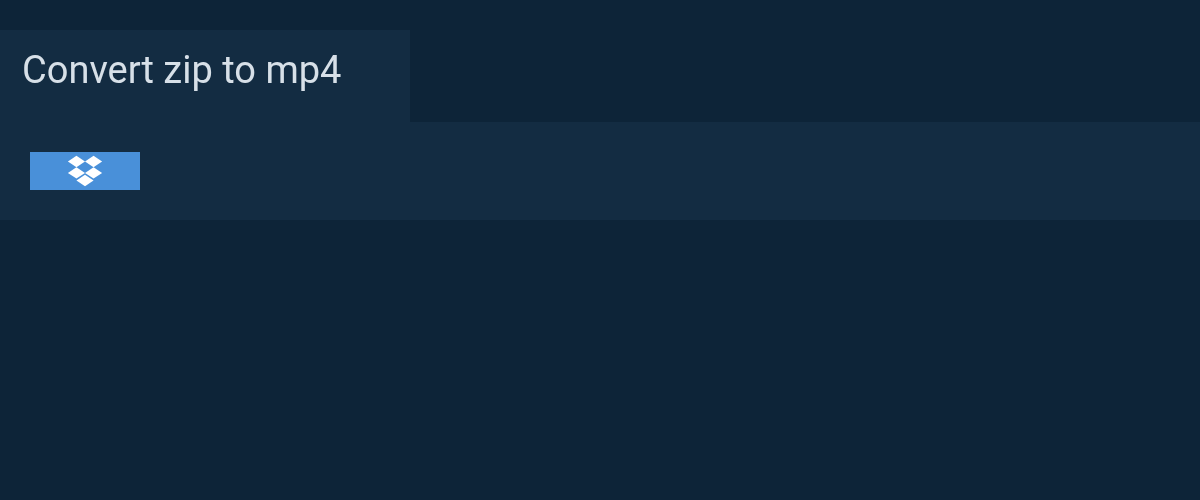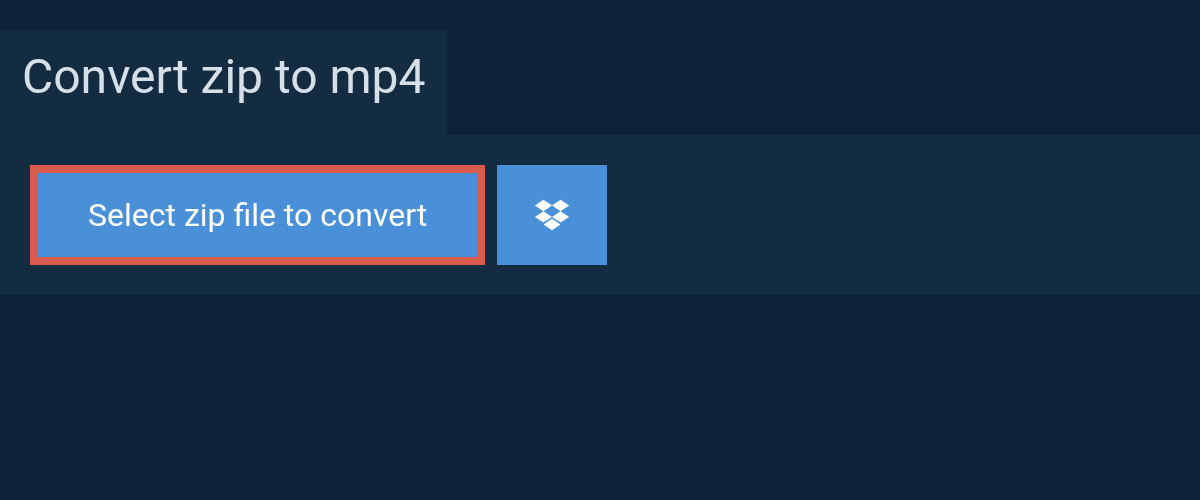--- a/index.html
+++ b/index.html
@@ -19,21 +19,21 @@
       background: #0d2438;
     }
     .header-bar {
       background: #132c42;
       padding: 18px 22px 30px 22px;
       display: inline-block;
       min-width: 410px;
     }
     .header-title {
       color: #d7e0e8;
-      font-size: 48px;
+      font-size: 38px;
       font-weight: 400;
     }
     .action-panel {
       background: #132c42;
       padding: 30px 30px 30px 30px;
       display: flex;
       align-items: stretch;
       gap: 12px;
     }
     .select-button {
@@ -68,23 +68,20 @@
 
 
 
 <div class="top-divider"></div>
 
 <div class="header-bar">
   <h1 class="header-title">Convert zip to mp4</h1>
 </div>
 
 <div class="action-panel">
-  <div class="select-button">
-    <span>Select zip file to convert</span>
-  </div>
   <div class="dropbox-button">
     <span>
       <svg class="dropbox-icon" viewBox="0 0 40 40" fill="#ffffff">
         <polygon points="11,4 20,10 11,16 2,10"></polygon>
         <polygon points="29,4 38,10 29,16 20,10"></polygon>
         <polygon points="11,16 20,22 11,28 2,22"></polygon>
         <polygon points="29,16 38,22 29,28 20,22"></polygon>
         <polygon points="20,24 29,30 20,36 11,30"></polygon>
       </svg>
     </span>

